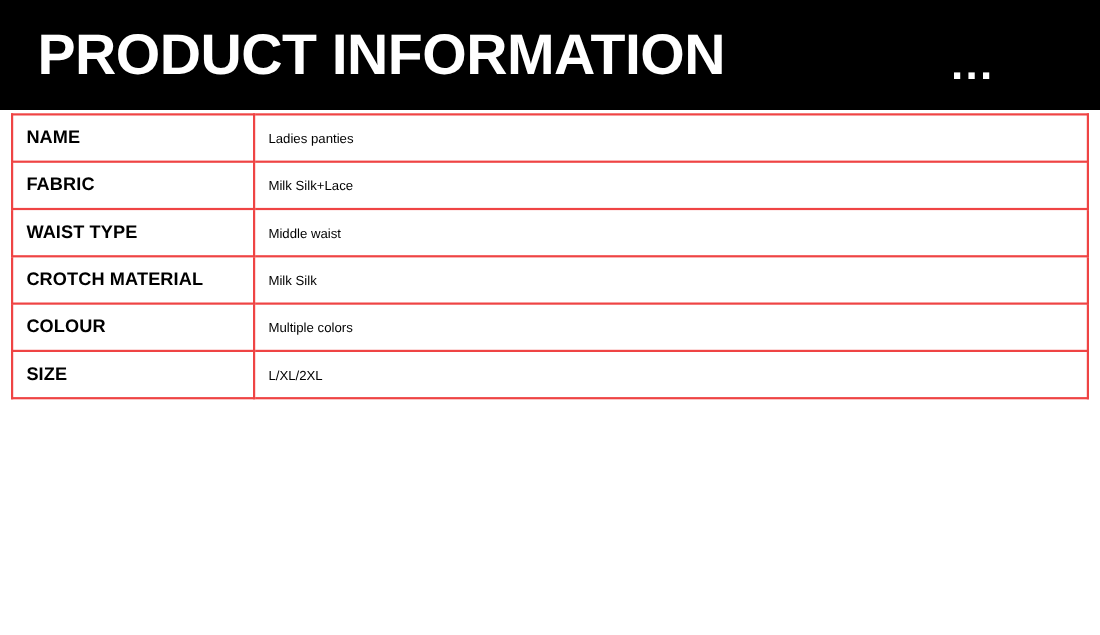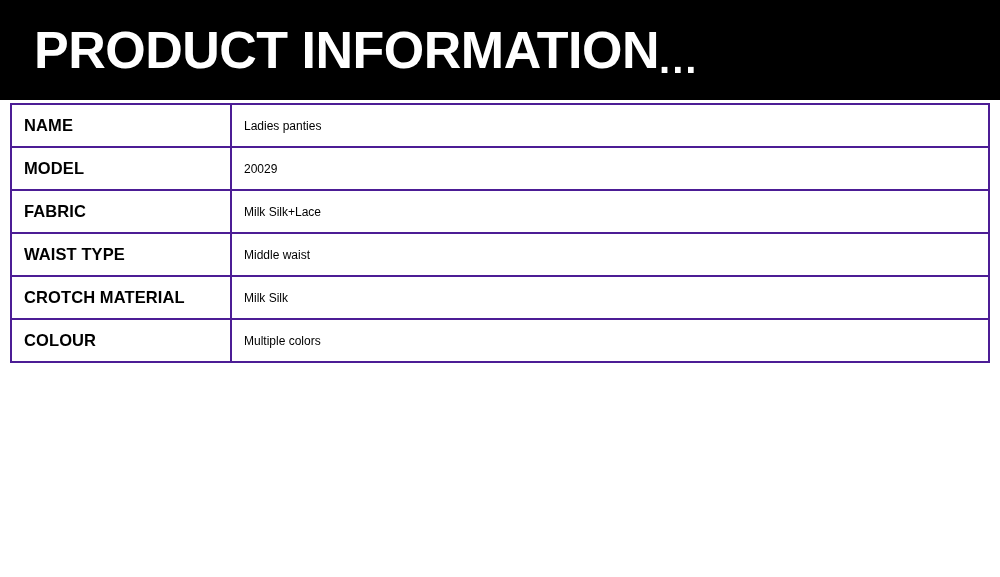--- a/index.html
+++ b/index.html
@@ -22,21 +22,21 @@
     background: #ffffff;
     box-sizing: border-box;
   }
 
   
   .header-banner {
     background: #000000;
     height: 100px;
     display: flex;
     align-items: center;
-    justify-content: flex-start;
+    justify-content: space-between;
     padding: 0 36px 0 34px;
     box-sizing: border-box;
   }
   .header-title {
     color: #ffffff;
     font-size: 52px;
     font-weight: bold;
     letter-spacing: -0.5px;
     line-height: 1;
     white-space: nowrap;
@@ -57,21 +57,21 @@
     padding: 0 10px 0 10px;
     box-sizing: border-box;
   }
   table.spec-table {
     width: 980px;
     border-collapse: collapse;
     table-layout: fixed;
     margin-top: 3px;
   }
   table.spec-table td {
-    border: 2px solid #4c1d95;
+    border: 2px solid #ef4444;
     height: 43px;
     padding: 0 0 0 12px;
     vertical-align: middle;
     box-sizing: border-box;
   }
   td.label-cell {
     width: 220px;
     font-size: 16.5px;
     font-weight: bold;
     letter-spacing: 0.1px;
@@ -93,36 +93,36 @@
   </div>
 
   <div class="table-wrap">
     <table class="spec-table">
       <tbody>
         <tr>
           <td class="label-cell">NAME</td>
           <td class="value-cell">Ladies panties</td>
         </tr>
         <tr>
-          <td class="label-cell">MODEL</td>
-          <td class="value-cell">20029</td>
-        </tr>
-        <tr>
           <td class="label-cell">FABRIC</td>
           <td class="value-cell">Milk Silk+Lace</td>
         </tr>
         <tr>
           <td class="label-cell">WAIST TYPE</td>
           <td class="value-cell">Middle waist</td>
         </tr>
         <tr>
           <td class="label-cell">CROTCH MATERIAL</td>
           <td class="value-cell">Milk Silk</td>
         </tr>
         <tr>
           <td class="label-cell">COLOUR</td>
           <td class="value-cell">Multiple colors</td>
         </tr>
+        <tr>
+          <td class="label-cell">SIZE</td>
+          <td class="value-cell">L/XL/2XL</td>
+        </tr>
       </tbody>
     </table>
   </div>
 
 </div>
 
 </body></html>

